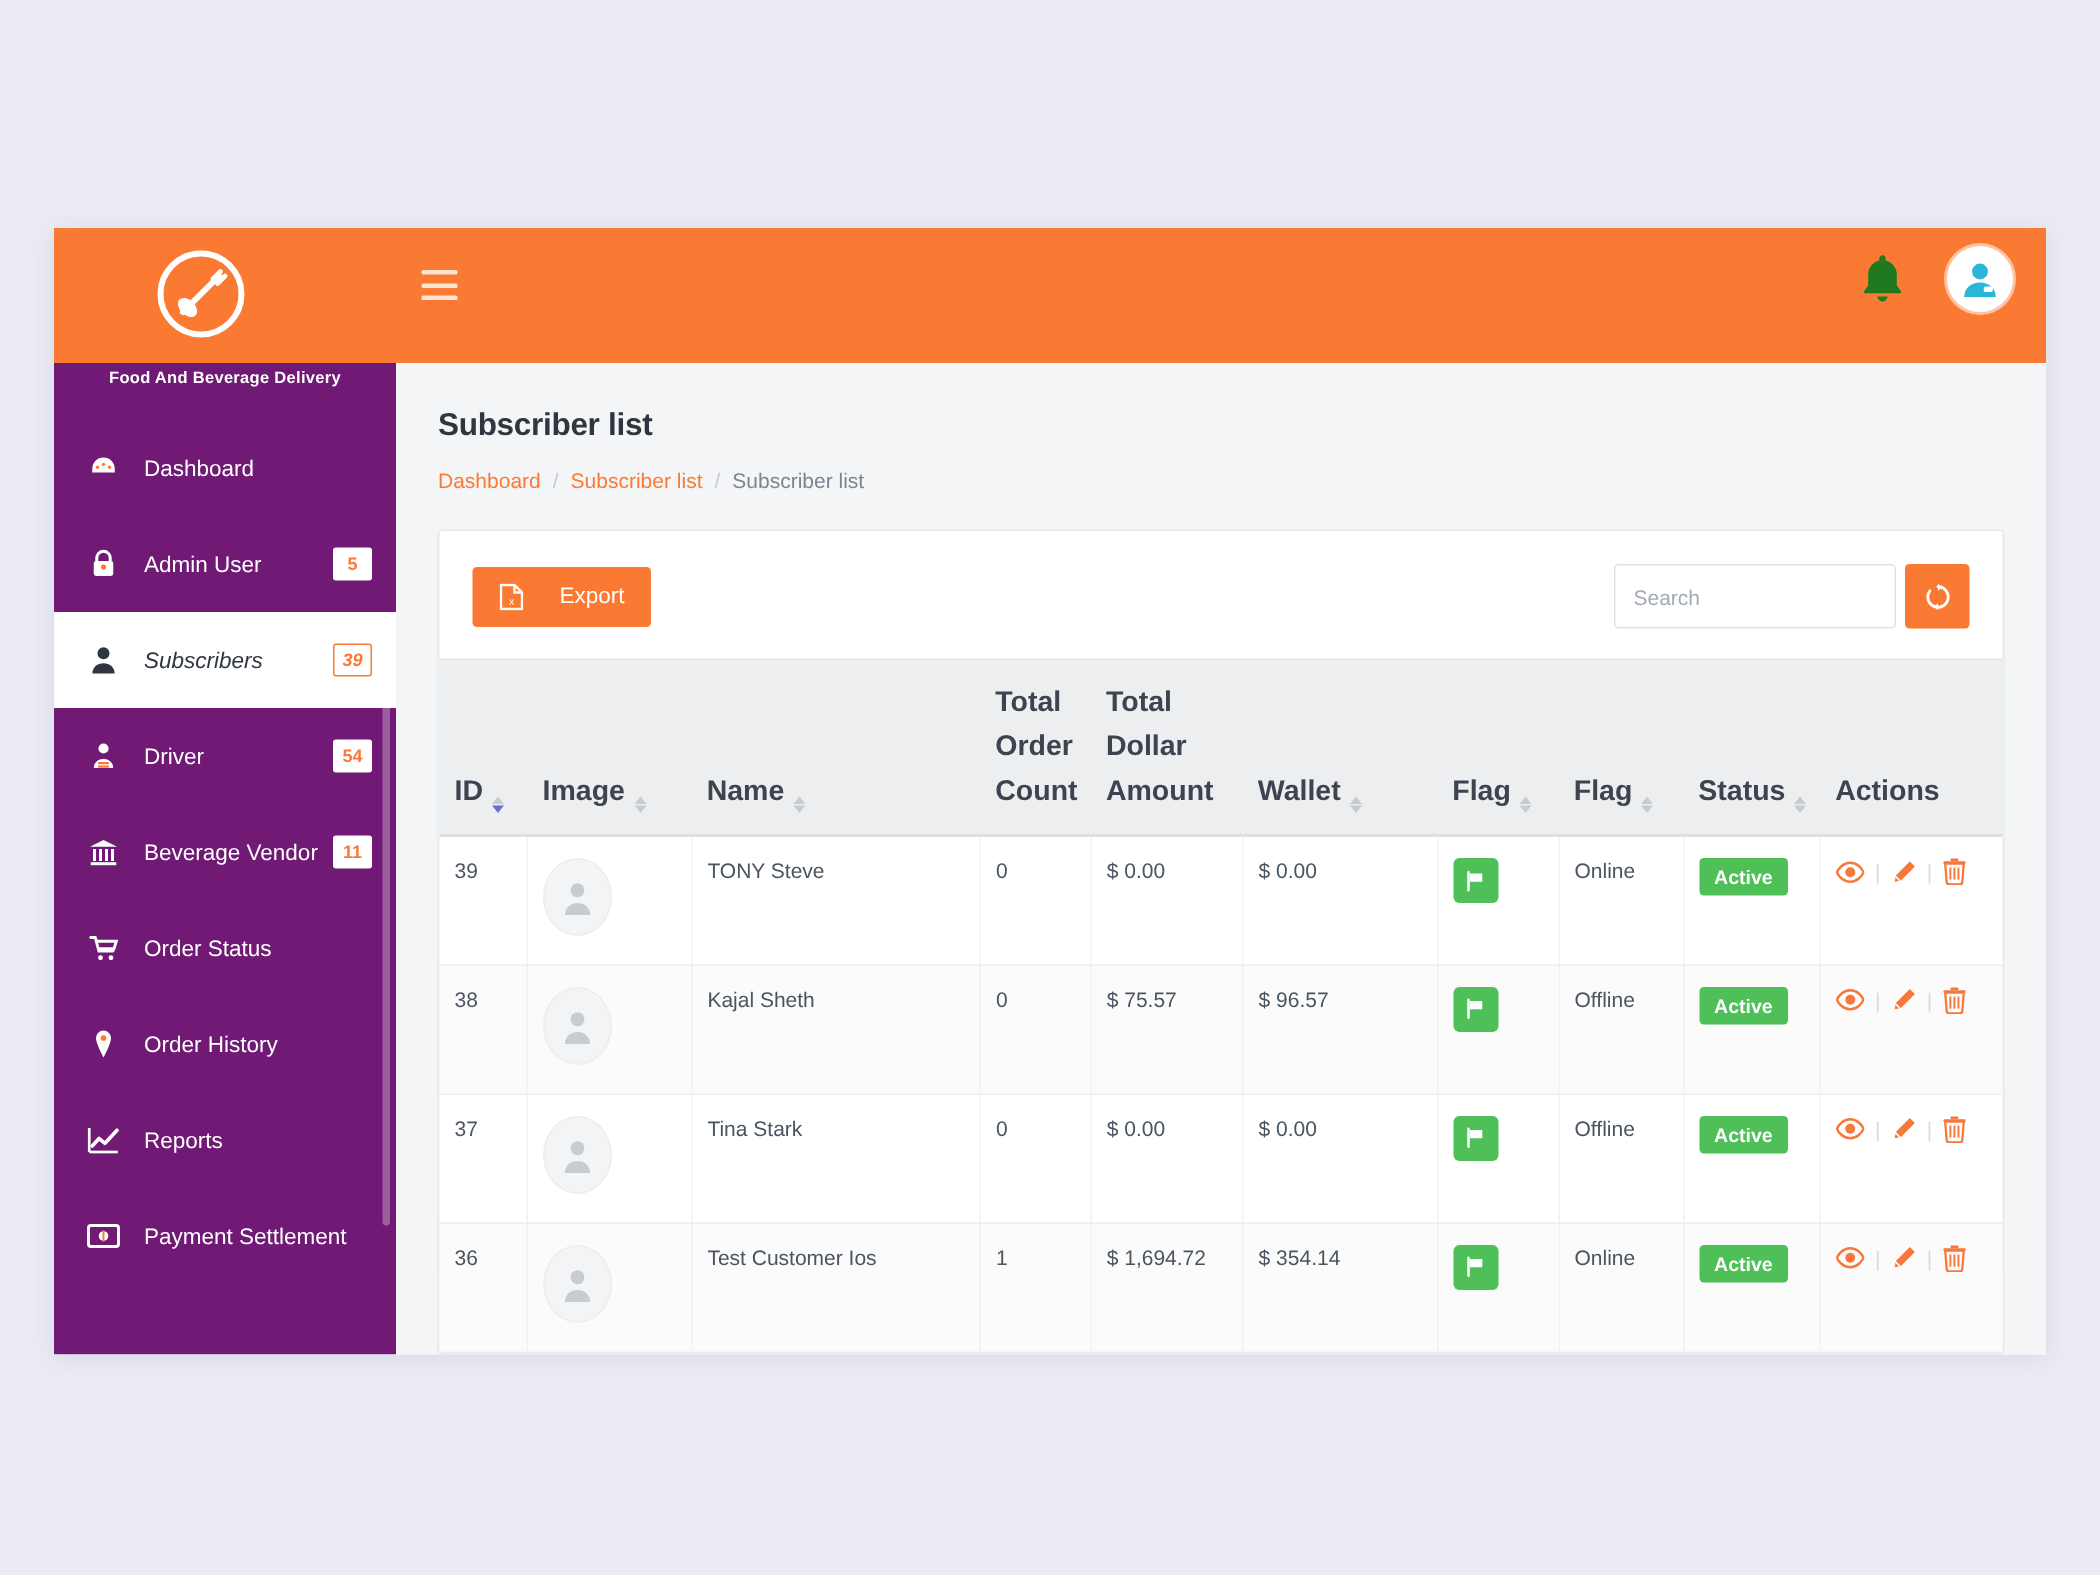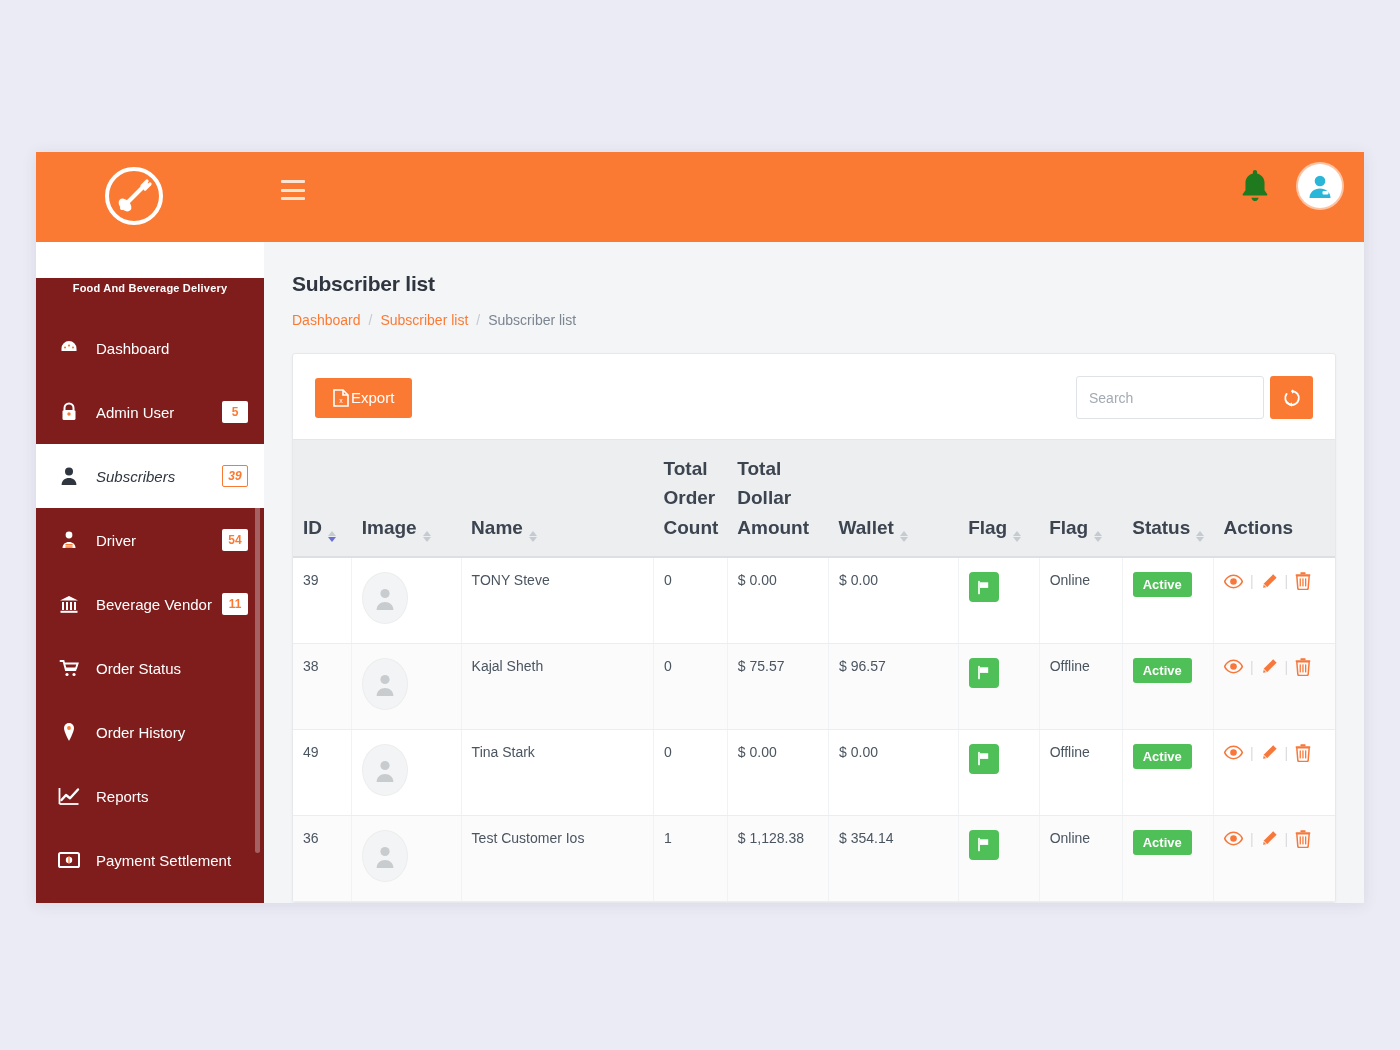--- a/index.html
+++ b/index.html
@@ -70,23 +70,22 @@
     cursor: pointer;
     box-shadow: 0 0 0 2px rgba(255,255,255,.55);
   }
 
   
   .sidebar {
     position: absolute;
     left: 0; top: 90px;
     width: 228px;
     height: 661px;
-    background: #7f1d1d;
+    background: #701a75;
     overflow: hidden;
-    margin-top: 36px;
   }
   .brand-name {
     color: #fff;
     font-size: 11px;
     font-weight: bold;
     text-align: center;
     letter-spacing: .2px;
     padding: 4px 6px 22px 6px;
   }
   .nav-item {
@@ -172,21 +171,21 @@
   }
   .card-toolbar {
     display: flex;
     align-items: center;
     justify-content: space-between;
     padding: 22px 22px 20px 22px;
   }
   .btn-export {
     display: inline-flex;
     align-items: center;
-    gap: 2px;
+    gap: 24px;
     background: #fb7a33;
     color: #fff;
     border: none;
     border-radius: 3px;
     padding: 11px 18px;
     font-size: 15px;
     font-family: inherit;
     cursor: pointer;
   }
   .search-group { display: flex; align-items: stretch; }
@@ -610,21 +609,21 @@
                         <rect x="4.6" y="6.4" width="1.3" height="8"></rect>
                         <rect x="7.3" y="6.4" width="1.3" height="8"></rect>
                         <rect x="10" y="6.4" width="1.3" height="8"></rect>
                       </g>
                     </svg>
                   </span>
                 </div>
               </td>
             </tr>
             <tr>
-              <td class="col-id">49</td>
+              <td class="col-id">37</td>
               <td class="col-image">
                 <div class="cell-avatar">
                   <svg width="22" height="26" viewBox="0 0 22 26">
                     <circle cx="11" cy="8.5" r="4.6" fill="#c9cccf"></circle>
                     <path d="M2.6 25c0-5 3.8-8 8.4-8s8.4 3 8.4 8z" fill="#c9cccf"></path>
                   </svg>
                 </div>
               </td>
               <td class="col-name">Tina Stark</td>
               <td class="col-toc">0</td>
@@ -676,21 +675,21 @@
               <td class="col-image">
                 <div class="cell-avatar">
                   <svg width="22" height="26" viewBox="0 0 22 26">
                     <circle cx="11" cy="8.5" r="4.6" fill="#c9cccf"></circle>
                     <path d="M2.6 25c0-5 3.8-8 8.4-8s8.4 3 8.4 8z" fill="#c9cccf"></path>
                   </svg>
                 </div>
               </td>
               <td class="col-name">Test Customer Ios</td>
               <td class="col-toc">1</td>
-              <td class="col-tda money-muted">$ 1,128.38</td>
+              <td class="col-tda money-muted">$ 1,694.72</td>
               <td class="col-wallet money-wallet">$ 354.14</td>
               <td class="col-flag">
                 <button class="flag-btn">
                   <svg width="15" height="15" viewBox="0 0 15 15">
                     <path d="M3 1.5v12" stroke="#ffffff" stroke-width="1.7" stroke-linecap="round"></path>
                     <path d="M4 2.3h8.2v5.6H4z" fill="#ffffff"></path>
                   </svg>
                 </button>
               </td>
               <td class="col-login status-online">Online</td>

